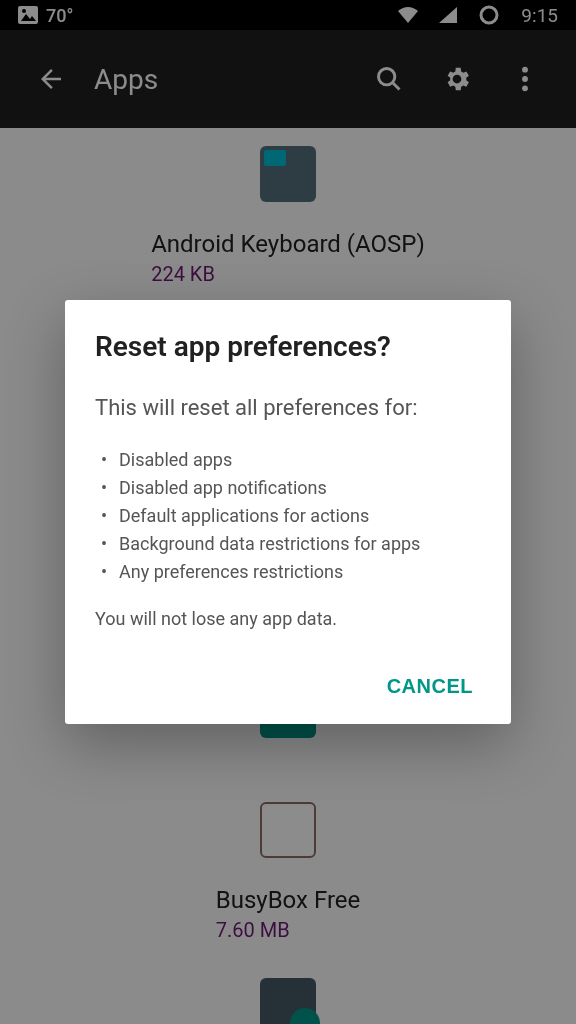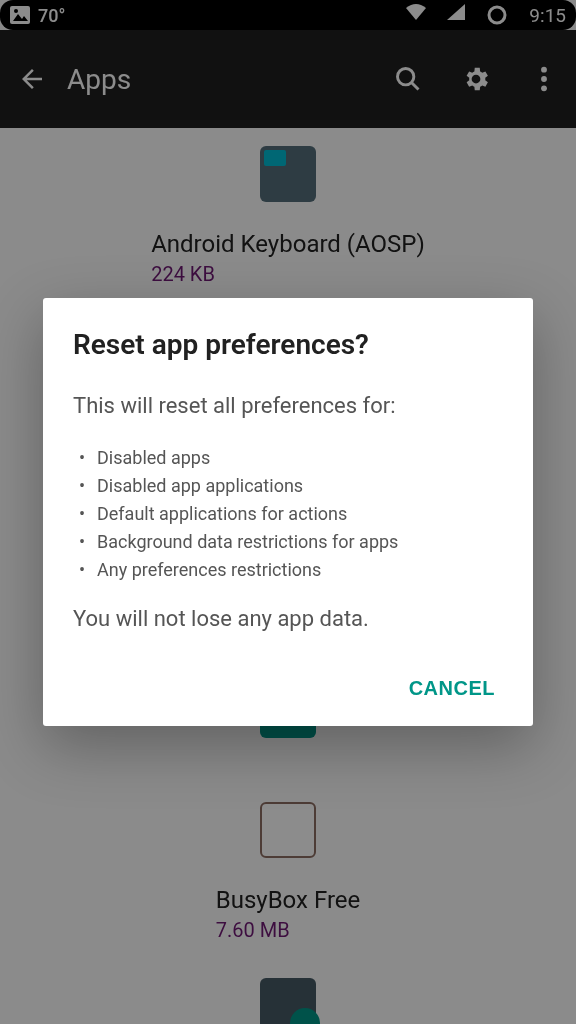--- a/index.html
+++ b/index.html
@@ -1,28 +1,28 @@
 <!DOCTYPE html>
 <html><head>
 <meta charset="utf-8">
 <style>
   * { box-sizing: border-box; margin: 0; padding: 0; }
   html, body { width: 576px; height: 1024px; overflow: hidden; font-family: Roboto, Arial, sans-serif; background: #fafafa; }
   
   .statusbar {
     height: 30px; background: #000; color: #fff; display: flex; align-items: center;
-    padding: 0 10px; font-size: 18px; justify-content: space-between; border-radius: 13px;
+    padding: 0 18px; font-size: 18px; justify-content: space-between;
   }
   .statusbar-left { display: flex; align-items: center; gap: 8px; }
-  .statusbar-right { display: flex; gap: 21px; }
+  .statusbar-right { display: flex; align-items: center; gap: 21px; }
   .status-icon svg { display: block; }
   
   .toolbar {
     height: 98px; background: #202020; color: #fff; display: flex; align-items: center;
-    padding: 0 16px; gap: 19px;
+    padding: 0 35px; gap: 27px;
   }
   .toolbar-title { font-size: 28px; font-weight: 400; flex: 1; }
   .toolbar-icon { width: 32px; height: 32px; display: flex; align-items: center; justify-content: center; }
   .toolbar-icons { display: flex; gap: 36px; align-items: center; }
   
   .content { background: #fefefe; }
   .app-row {
     display: flex; align-items: center; padding: 18px 22px; gap: 28px; flex-direction: column;
   }
   .app-icon { width: 56px; height: 56px; border-radius: 6px; flex-shrink: 0; position: relative; }
@@ -37,29 +37,29 @@
   .icon-green-half { background: radial-gradient(circle at 0% 50%, #009688 100%, transparent); }
   .icon-busybox { background: #fff; border: 2px solid #8d6e63; }
   .icon-calc { background: #455a64; position: relative; }
   .icon-calc::after { content:""; position:absolute; right:-4px; bottom:-4px; width:30px; height:30px; background:#009688; border-radius:50%; }
   
   .scrim {
     position: absolute; top: 0; left: 0; width: 576px; height: 1024px;
     background: rgba(0,0,0,0.45); display: flex; align-items: center; justify-content: center;
   }
   .dialog {
-    width: 490px; background: #fff; border-radius: 3px; padding: 30px 30px 16px 30px;
+    width: 446px; background: #fff; border-radius: 3px; padding: 30px 30px 16px 30px;
     box-shadow: 0 20px 60px rgba(0,0,0,0.3);
   }
   .dialog-title { font-size: 28px; font-weight: 600; color: #212121; margin-bottom: 28px; }
   .dialog-body { font-size: 22px; color: #555; line-height: 1.5; }
   .dialog-list { list-style: none; margin: 22px 0 22px 6px; }
   .dialog-list li { font-size: 18px; color: #555; line-height: 1.55; padding-left: 18px; position: relative; }
   .dialog-list li::before { content: "•"; position: absolute; left: 0; }
-  .dialog-footer { font-size: 22px; color: #555; margin-top: 6px; }
+  .dialog-footer { font-size: 18px; color: #555; margin-top: 6px; }
   .dialog-actions { display: flex; justify-content: flex-end; gap: 20px; margin-top: 36px; padding-right: 4px; }
   .dialog-btn { font-size: 20px; font-weight: 600; color: #009688; letter-spacing: 0.5px; background: none; border: none; cursor: pointer; padding: 10px 4px; }
 </style>
 </head>
 <body>
 
 <div class="statusbar">
   <div class="statusbar-left">
     <span class="status-icon">
       <svg width="20" height="18" viewBox="0 0 20 18">
@@ -158,21 +158,21 @@
     </div>
   </div>
 </div>
 
 <div class="scrim">
   <div class="dialog">
     <div class="dialog-title">Reset app preferences?</div>
     <div class="dialog-body">This will reset all preferences for:</div>
     <ul class="dialog-list">
       <li>Disabled apps</li>
-      <li>Disabled app applications</li>
+      <li>Disabled app notifications</li>
       <li>Default applications for actions</li>
       <li>Background data restrictions for apps</li>
       <li>Any preferences restrictions</li>
     </ul>
     <div class="dialog-footer">You will not lose any app data.</div>
     <div class="dialog-actions">
       <button class="dialog-btn">CANCEL</button>
     </div>
   </div>
 </div>

